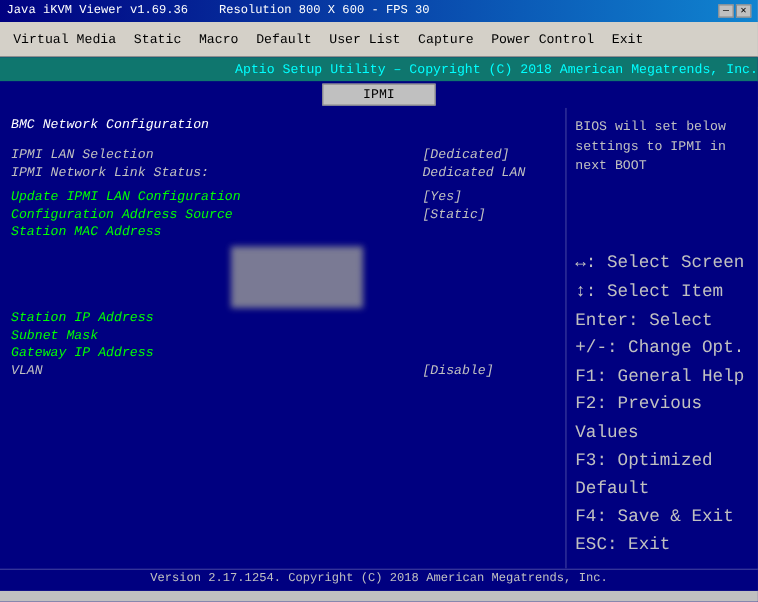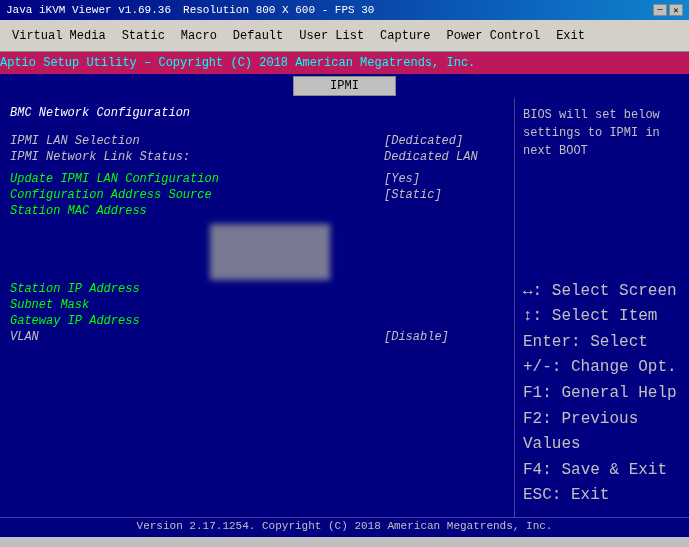--- a/index.html
+++ b/index.html
@@ -19,21 +19,21 @@
       font-size: 11px;
       padding: 3px 6px;
       display: flex;
       align-items: center;
       justify-content: space-between;
       height: 20px;
     }
     #title-bar-left {
       display: flex;
       align-items: flex-start;
-      gap: 4px;
+      gap: 20px;
     }
     #title-bar-controls {
       display: flex;
       gap: 2px;
     }
     .tb-btn {
       background: #c0c0c0;
       border: 1px solid #888;
       color: black;
       font-size: 9px;
@@ -65,23 +65,23 @@
     
     #bios-wrapper {
       background: #000080;
       height: calc(547px - 20px - 22px - 20px);
       display: flex;
       flex-direction: column;
     }
 
     
     #bios-header {
-      background: #be185d;
+      background: #0f766e;
       color: #00ffff;
-      text-align: left;
+      text-align: right;
       padding: 4px 0;
       font-size: 12px;
       border-bottom: none;
     }
 
     
     #tab-bar {
       display: flex;
       justify-content: center;
       background: #000080;
@@ -315,20 +315,24 @@
         </div>
         <div class="key-row">
           <span class="key-label">F1:</span>
           <span class="key-desc">General Help</span>
         </div>
         <div class="key-row">
           <span class="key-label">F2:</span>
           <span class="key-desc">Previous Values</span>
         </div>
         <div class="key-row">
+          <span class="key-label">F3:</span>
+          <span class="key-desc">Optimized Default</span>
+        </div>
+        <div class="key-row">
           <span class="key-label">F4:</span>
           <span class="key-desc">Save &amp; Exit</span>
         </div>
         <div class="key-row">
           <span class="key-label">ESC:</span>
           <span class="key-desc">Exit</span>
         </div>
       </div>
     </div>
 

